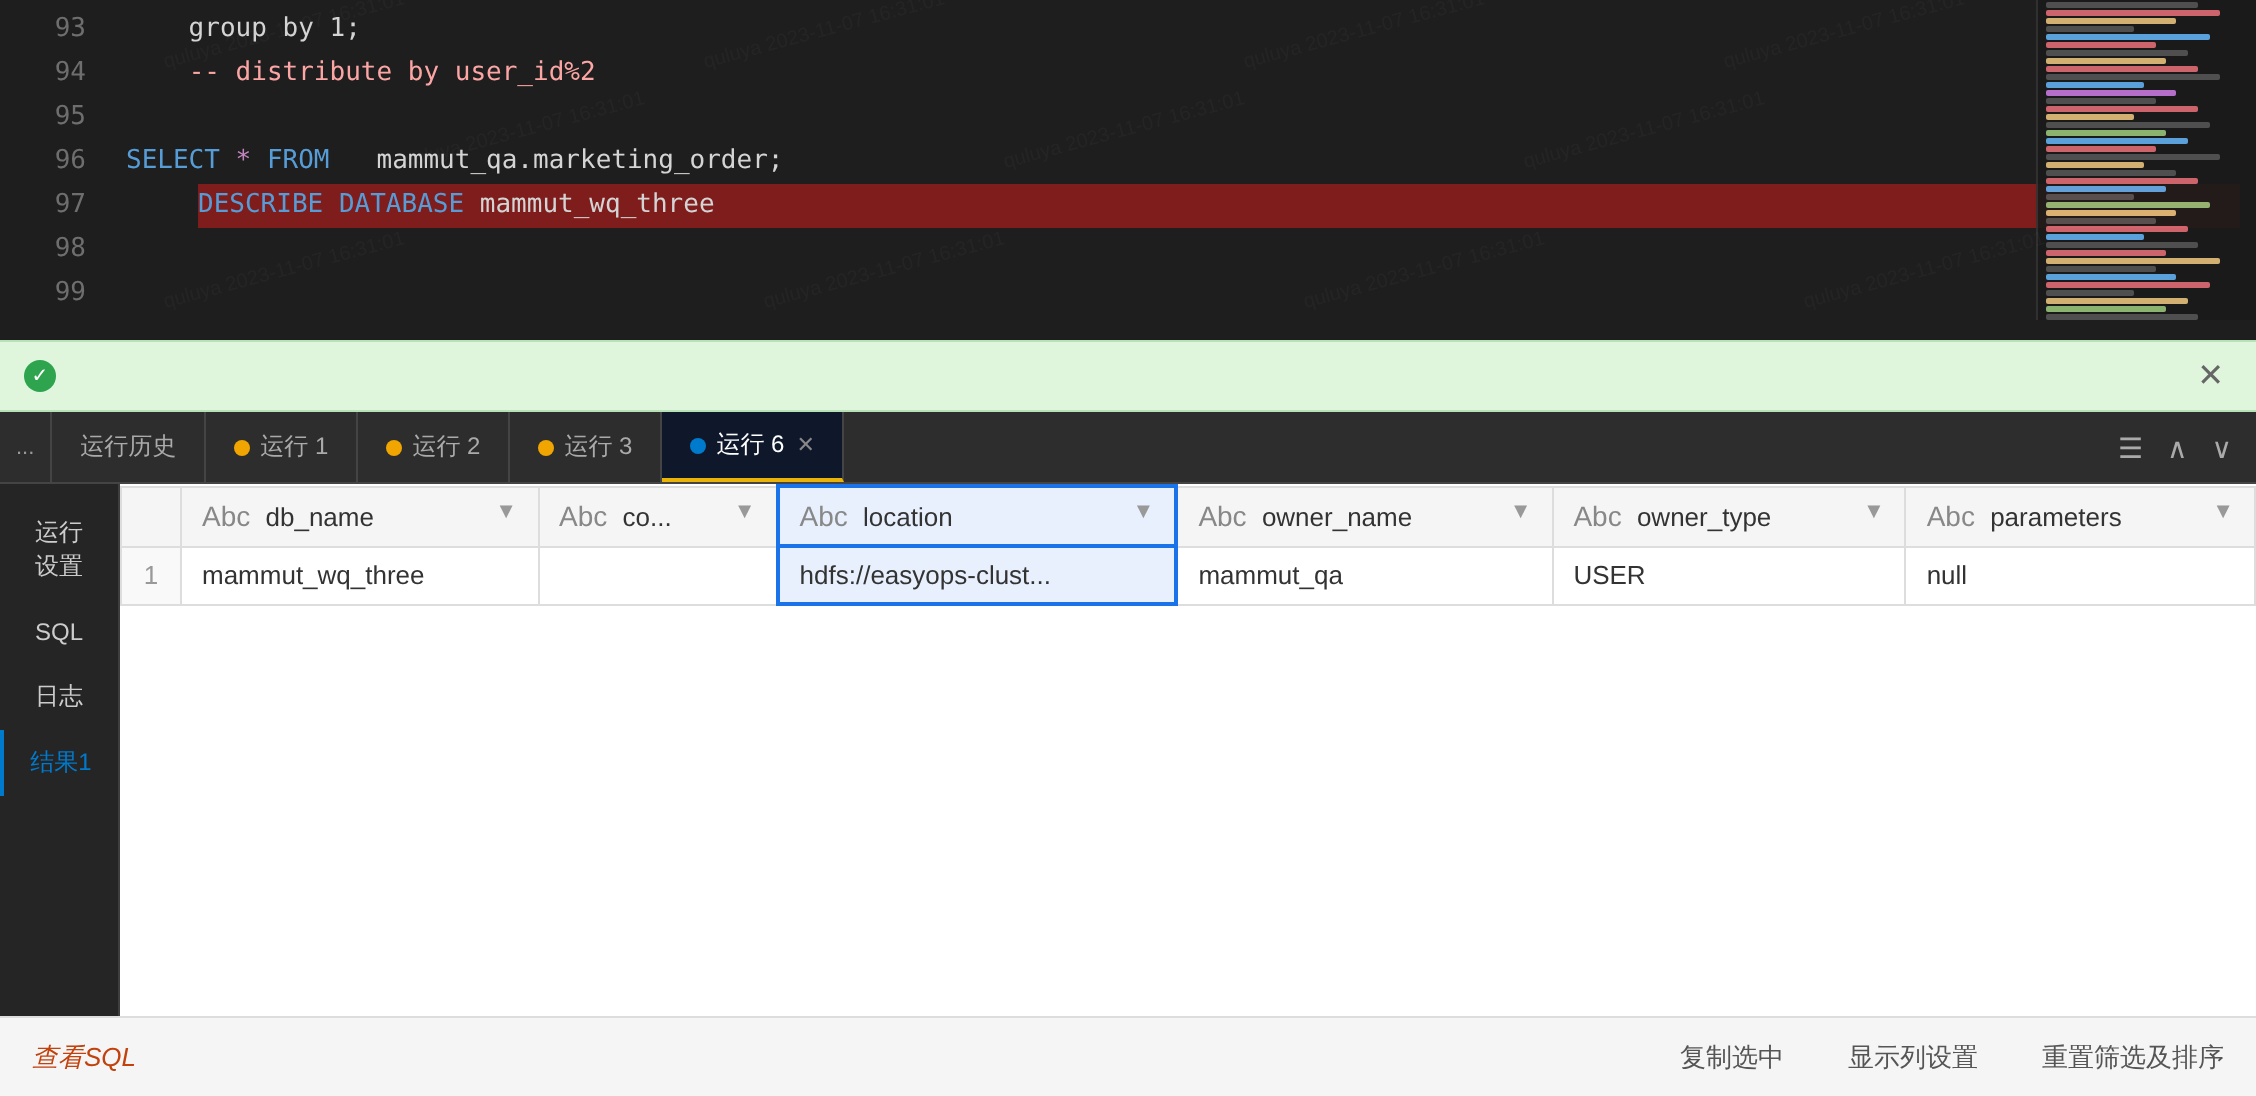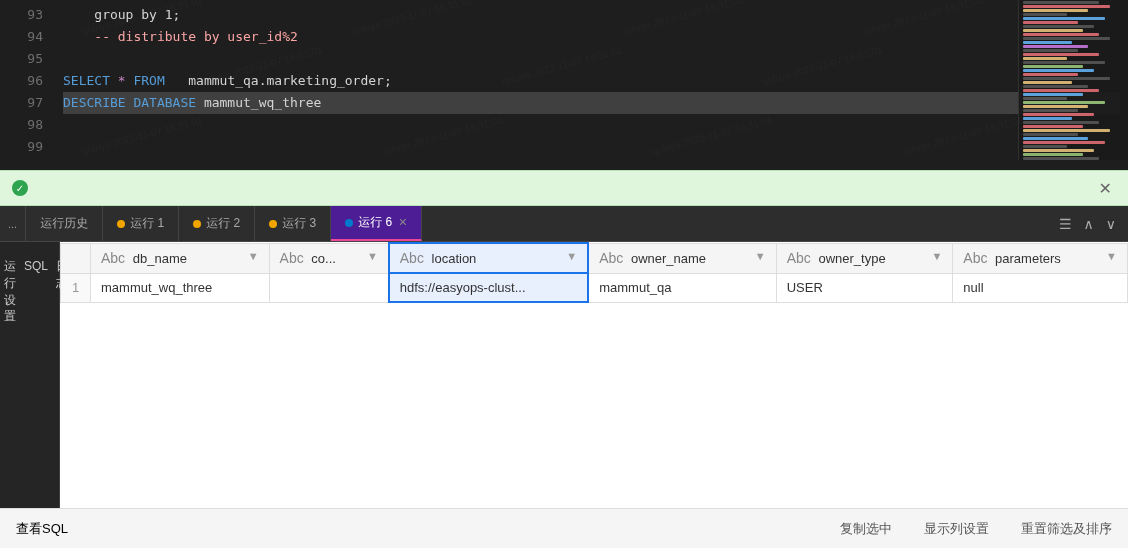--- a/index.html
+++ b/index.html
@@ -47,21 +47,21 @@
 
     .code-line {
       white-space: nowrap;
       height: 22px;
     }
 
     .code-comment { color: #fca5a5; text-align: right; }
     .code-keyword { color: #569cd6; }
     .code-plain { color: #d4d4d4; }
     .code-asterisk { color: #c586c0; }
-    .code-highlight { background: #404040; }
+    .code-highlight { background: #7f1d1d; margin-left: 36px; }
 
     
     .watermark-overlay {
       position: absolute;
       top: 0;
       left: 0;
       right: 0;
       bottom: 0;
       pointer-events: none;
       overflow: hidden;
@@ -145,23 +145,23 @@
       font-size: 12px;
       font-family: Arial, sans-serif;
       cursor: pointer;
       border-right: 1px solid #444;
       color: #aaa;
       white-space: nowrap;
       position: relative;
     }
 
     .tab-item.active {
-      background: #4c1d95;
+      background: #0f172a;
       color: #fff;
-      border-bottom: 2px solid #ec4899;
+      border-bottom: 2px solid #eab308;
     }
 
     .tab-dot {
       width: 8px;
       height: 8px;
       border-radius: 50%;
       margin-right: 5px;
       display: inline-block;
     }
 
@@ -198,21 +198,21 @@
       bottom: 40px;
       display: flex;
     }
 
     
     .left-sidebar {
       width: 60px;
       background: #252526;
       border-right: 1px solid #3e3e3e;
       display: flex;
-      flex-direction: row;
+      flex-direction: column;
       padding-top: 8px;
       flex-shrink: 0;
     }
 
     .sidebar-item {
       padding: 8px 4px;
       text-align: center;
       font-size: 12px;
       font-family: Arial, sans-serif;
       color: #ccc;
@@ -544,19 +544,19 @@
           <td>mammut_qa</td>
           <td>USER</td>
           <td>null</td>
         </tr>
       </tbody>
     </table>
   </div>
 </div>
 
 <div class="bottom-bar">
-  <span style="cursor:pointer;color:#000000;">查看SQL</span>
+  <span style="cursor:pointer;color:#c2410c;font-style:italic;">查看SQL</span>
   <div class="bottom-bar-right">
     <span>复制选中</span>
     <span>显示列设置</span>
     <span>重置筛选及排序</span>
   </div>
 </div>
 
 </body></html>

